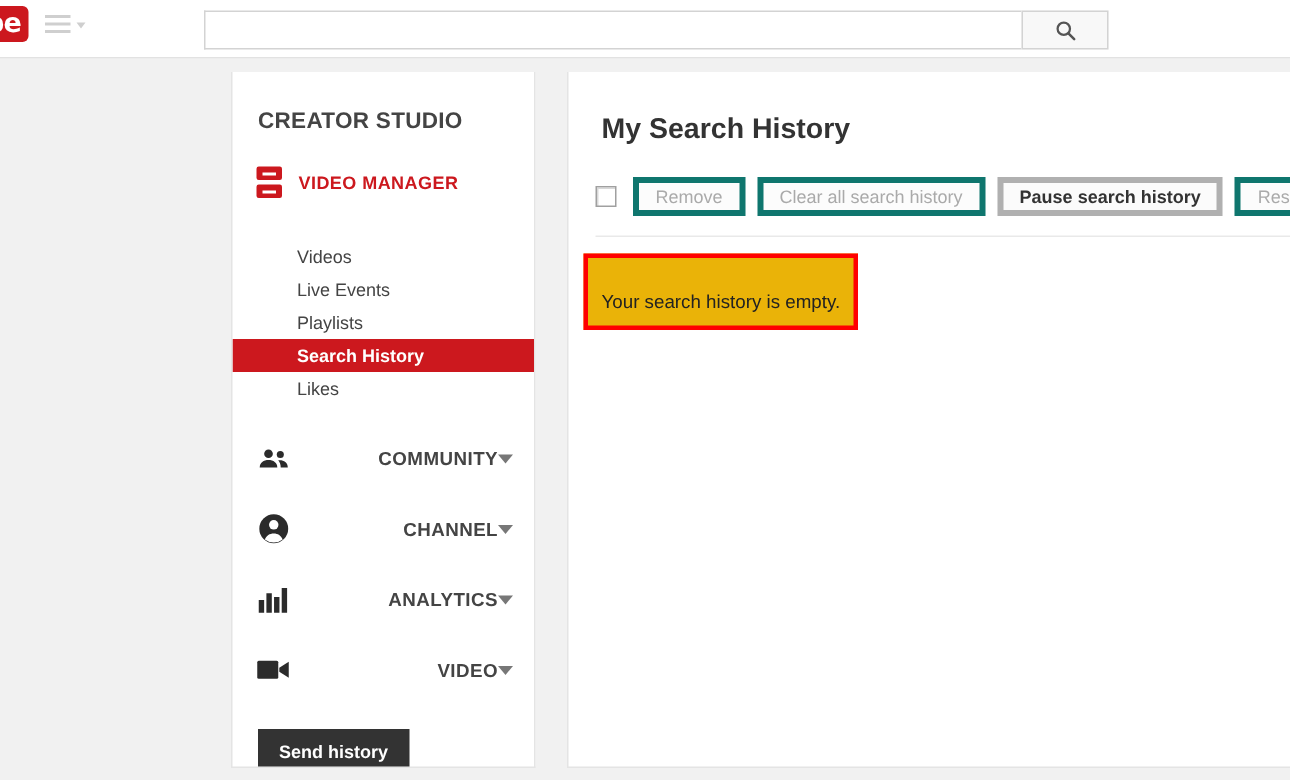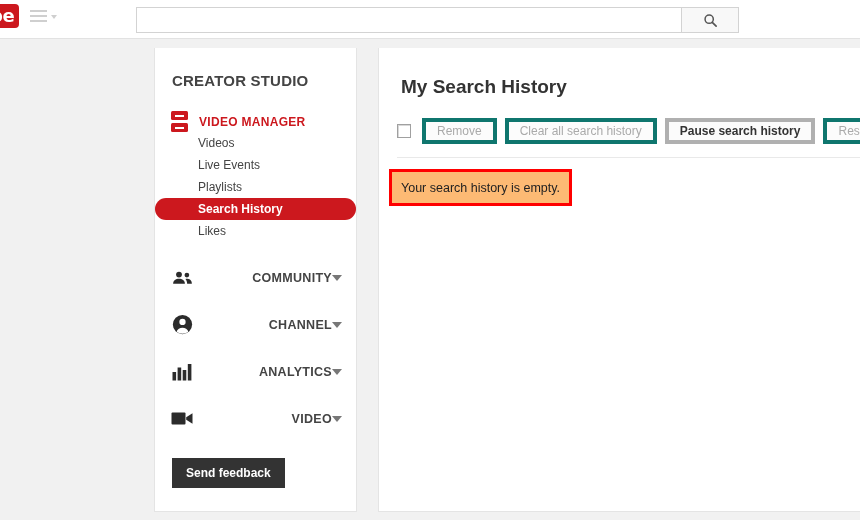--- a/index.html
+++ b/index.html
@@ -120,27 +120,26 @@
   }
   .subitem {
     display: block;
     padding: 0 0 0 43px;
     height: 22px;
     line-height: 22px;
     font-size: 12px;
     color: #444;
     cursor: pointer;
   }
-  .subitem.first { margin-top: 0; }
+  .subitem.first { margin-top: 28px; }
   .subitem + .subitem { margin-top: 0; }
   .subitem.active {
     background: #cc181e;
     color: #ffffff;
     font-weight: bold;
-    border-radius: 11px;
   }
   .spacer-sm { height: 12px; }
 
   .section-row {
     display: flex; align-items: center;
     height: 47px;
     padding: 0 14px 0 16px;
     cursor: pointer;
     text-align: right;
   }
@@ -228,22 +227,22 @@
     font-weight: bold;
     border-color: #b0b0b0;
     background: #fbfbfb;
     cursor: pointer;
   }
   #empty-message-box {
     position: relative;
     margin: 11px 0 0 10px;
     display: inline-block;
     border: 3px solid #ff0000;
-    padding: 6px 9px 7px 9px;
-    background: #fdba74;
+    padding: 20px 9px 7px 9px;
+    background: #eab308;
   }
   #empty-message-text {
     font-size: 12.5px;
     color: #222;
     white-space: nowrap;
   }
 </style>
 </head>
 <body>
 
@@ -339,21 +338,21 @@
     <span class="section-icon">
       <svg width="22" height="15" viewBox="0 0 22 15" fill="#2b2b2b">
         <rect x="0.5" y="1.5" width="14" height="12" rx="1"></rect>
         <path d="M15.2 6.2L21.5 2.2v10.6l-6.3-4z"></path>
       </svg>
     </span>
     <span class="section-label">VIDEO</span>
     <span class="chev"></span>
   </div>
 
-  <button id="send-feedback-button">Send feedback</button>
+  <button id="send-feedback-button">Send history</button>
 </div>
 
 <div id="main-panel">
 
   <div id="page-title">My Search History</div>
 
   <div id="toolbar">
     <span id="select-all-checkbox"></span>
     <button class="tool-btn">Remove</button>
     <button class="tool-btn">Clear all search history</button>

